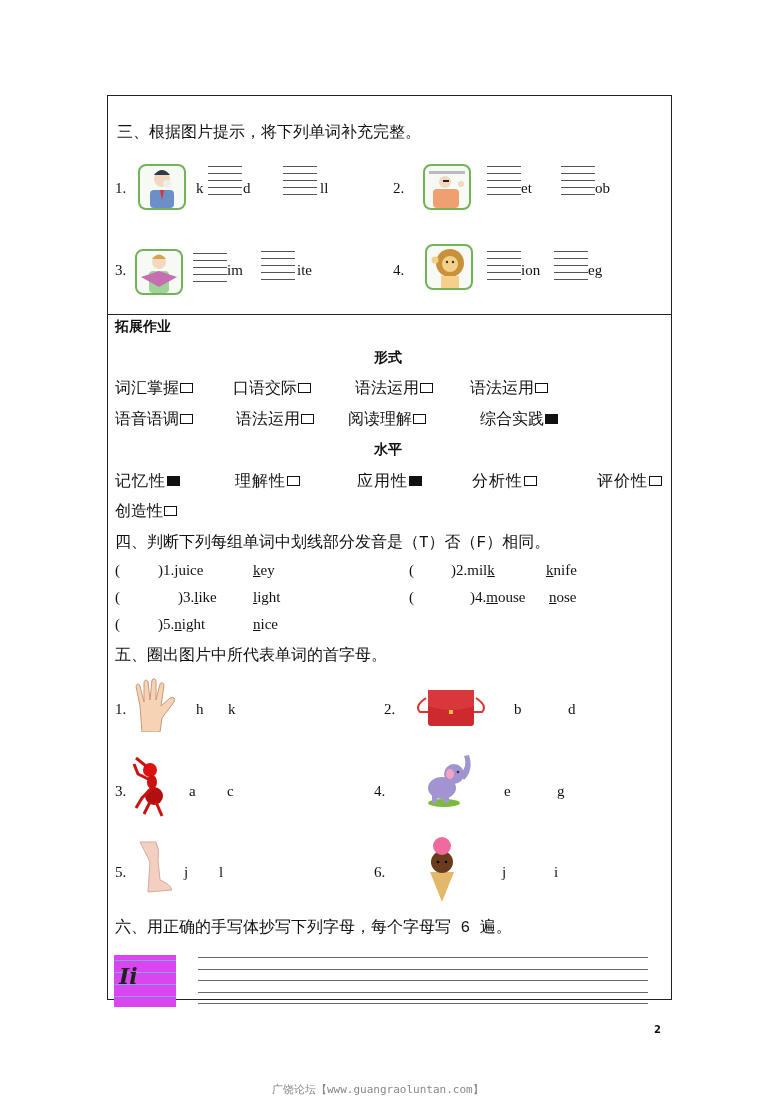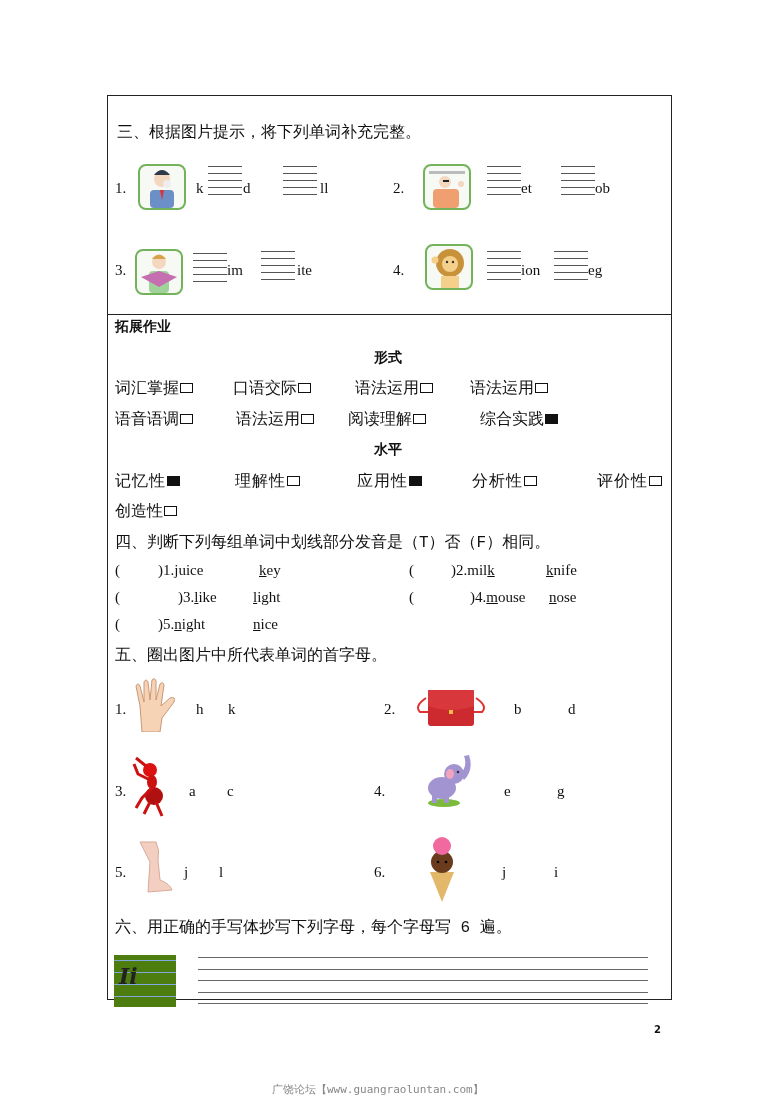--- a/index.html
+++ b/index.html
@@ -162,21 +162,21 @@
 <div class="abs cn" style="left:235px; top:471px; letter-spacing:1px;"><span>理解性</span><span class="cbox"></span></div>
 <div class="abs cn" style="left:357px; top:471px; letter-spacing:1px;text-align:right;"><span>应用性</span><span class="cbox on"></span></div>
 <div class="abs cn" style="left:472px; top:471px; letter-spacing:1px;"><span>分析性</span><span class="cbox"></span></div>
 <div class="abs cn" style="left:597px; top:471px; letter-spacing:1px;"><span>评价性</span><span class="cbox"></span></div>
 <div class="abs cn" style="left:115px; top:501px;"><span>创造性</span><span class="cbox"></span></div>
 
 <div class="abs cn" style="left:115px; top:532px;">四、判断下列每组单词中划线部分发音是（T）否（F）相同。</div>
 
 <div class="abs en" style="left:115px; top:562px;">(</div>
 <div class="abs en" style="left:158px; top:562px;"><span>)</span><span>1.</span><span class="u">j</span><span>uice</span></div>
-<div class="abs en" style="left:259px; top:562px;"><span class="u">k</span><span>ey</span></div>
+<div class="abs en" style="left:253px; top:562px;"><span class="u">k</span><span>ey</span></div>
 
 <div class="abs en" style="left:409px; top:562px;">(</div>
 <div class="abs en" style="left:451px; top:562px;"><span>)</span><span>2.</span><span>mil</span><span class="u">k</span></div>
 <div class="abs en" style="left:546px; top:562px;"><span class="u">k</span><span>nife</span></div>
 
 <div class="abs en" style="left:115px; top:589px;">(</div>
 <div class="abs en" style="left:158px; top:589px;margin-left:20px;"><span>)</span><span>3.</span><span class="u">l</span><span>ike</span></div>
 <div class="abs en" style="left:253px; top:589px;"><span class="u">l</span><span>ight</span></div>
 
 <div class="abs en" style="left:409px; top:589px;">(</div>
@@ -256,21 +256,21 @@
       <circle cx="16" cy="12" r="9" fill="#f06aa0"></circle>
       <circle cx="12" cy="28" r="1.3" fill="#000"></circle>
       <circle cx="20" cy="28" r="1.3" fill="#000"></circle>
     </svg>
 </div>
 <div class="abs en" style="left:502px; top:864px;">j</div>
 <div class="abs en" style="left:554px; top:864px;">i</div>
 
 <div class="abs cn" style="left:115px; top:917px;">六、用正确的手写体抄写下列字母，每个字母写 6 遍。</div>
 
-<div class="abs" style="left:114px; top:955px; width:62px; height:52px; background:#4d7c0f;">
+<div class="abs" style="left:114px; top:955px; width:62px; height:52px; background:#d946ef;">
   <div style="position:absolute; left:0; top:5px; width:62px; height:1px; background:#7fa8e0;"></div>
   <div style="position:absolute; left:0; top:17px; width:62px; height:1px; background:#7fa8e0;"></div>
   <div style="position:absolute; left:0; top:29px; width:62px; height:1px; background:#7fa8e0;"></div>
   <div style="position:absolute; left:0; top:41px; width:62px; height:1px; background:#7fa8e0;"></div>
   <div class="abs" style="left:5px; top:8px; font-family:'DejaVu Serif',serif; font-style:italic; font-size:22px; font-weight:bold; color:#222;">Ii</div>
 </div>
 
 <div class="wline" style="top:957px;"></div>
 <div class="wline" style="top:969px;"></div>
 <div class="wline" style="top:980px;"></div>

